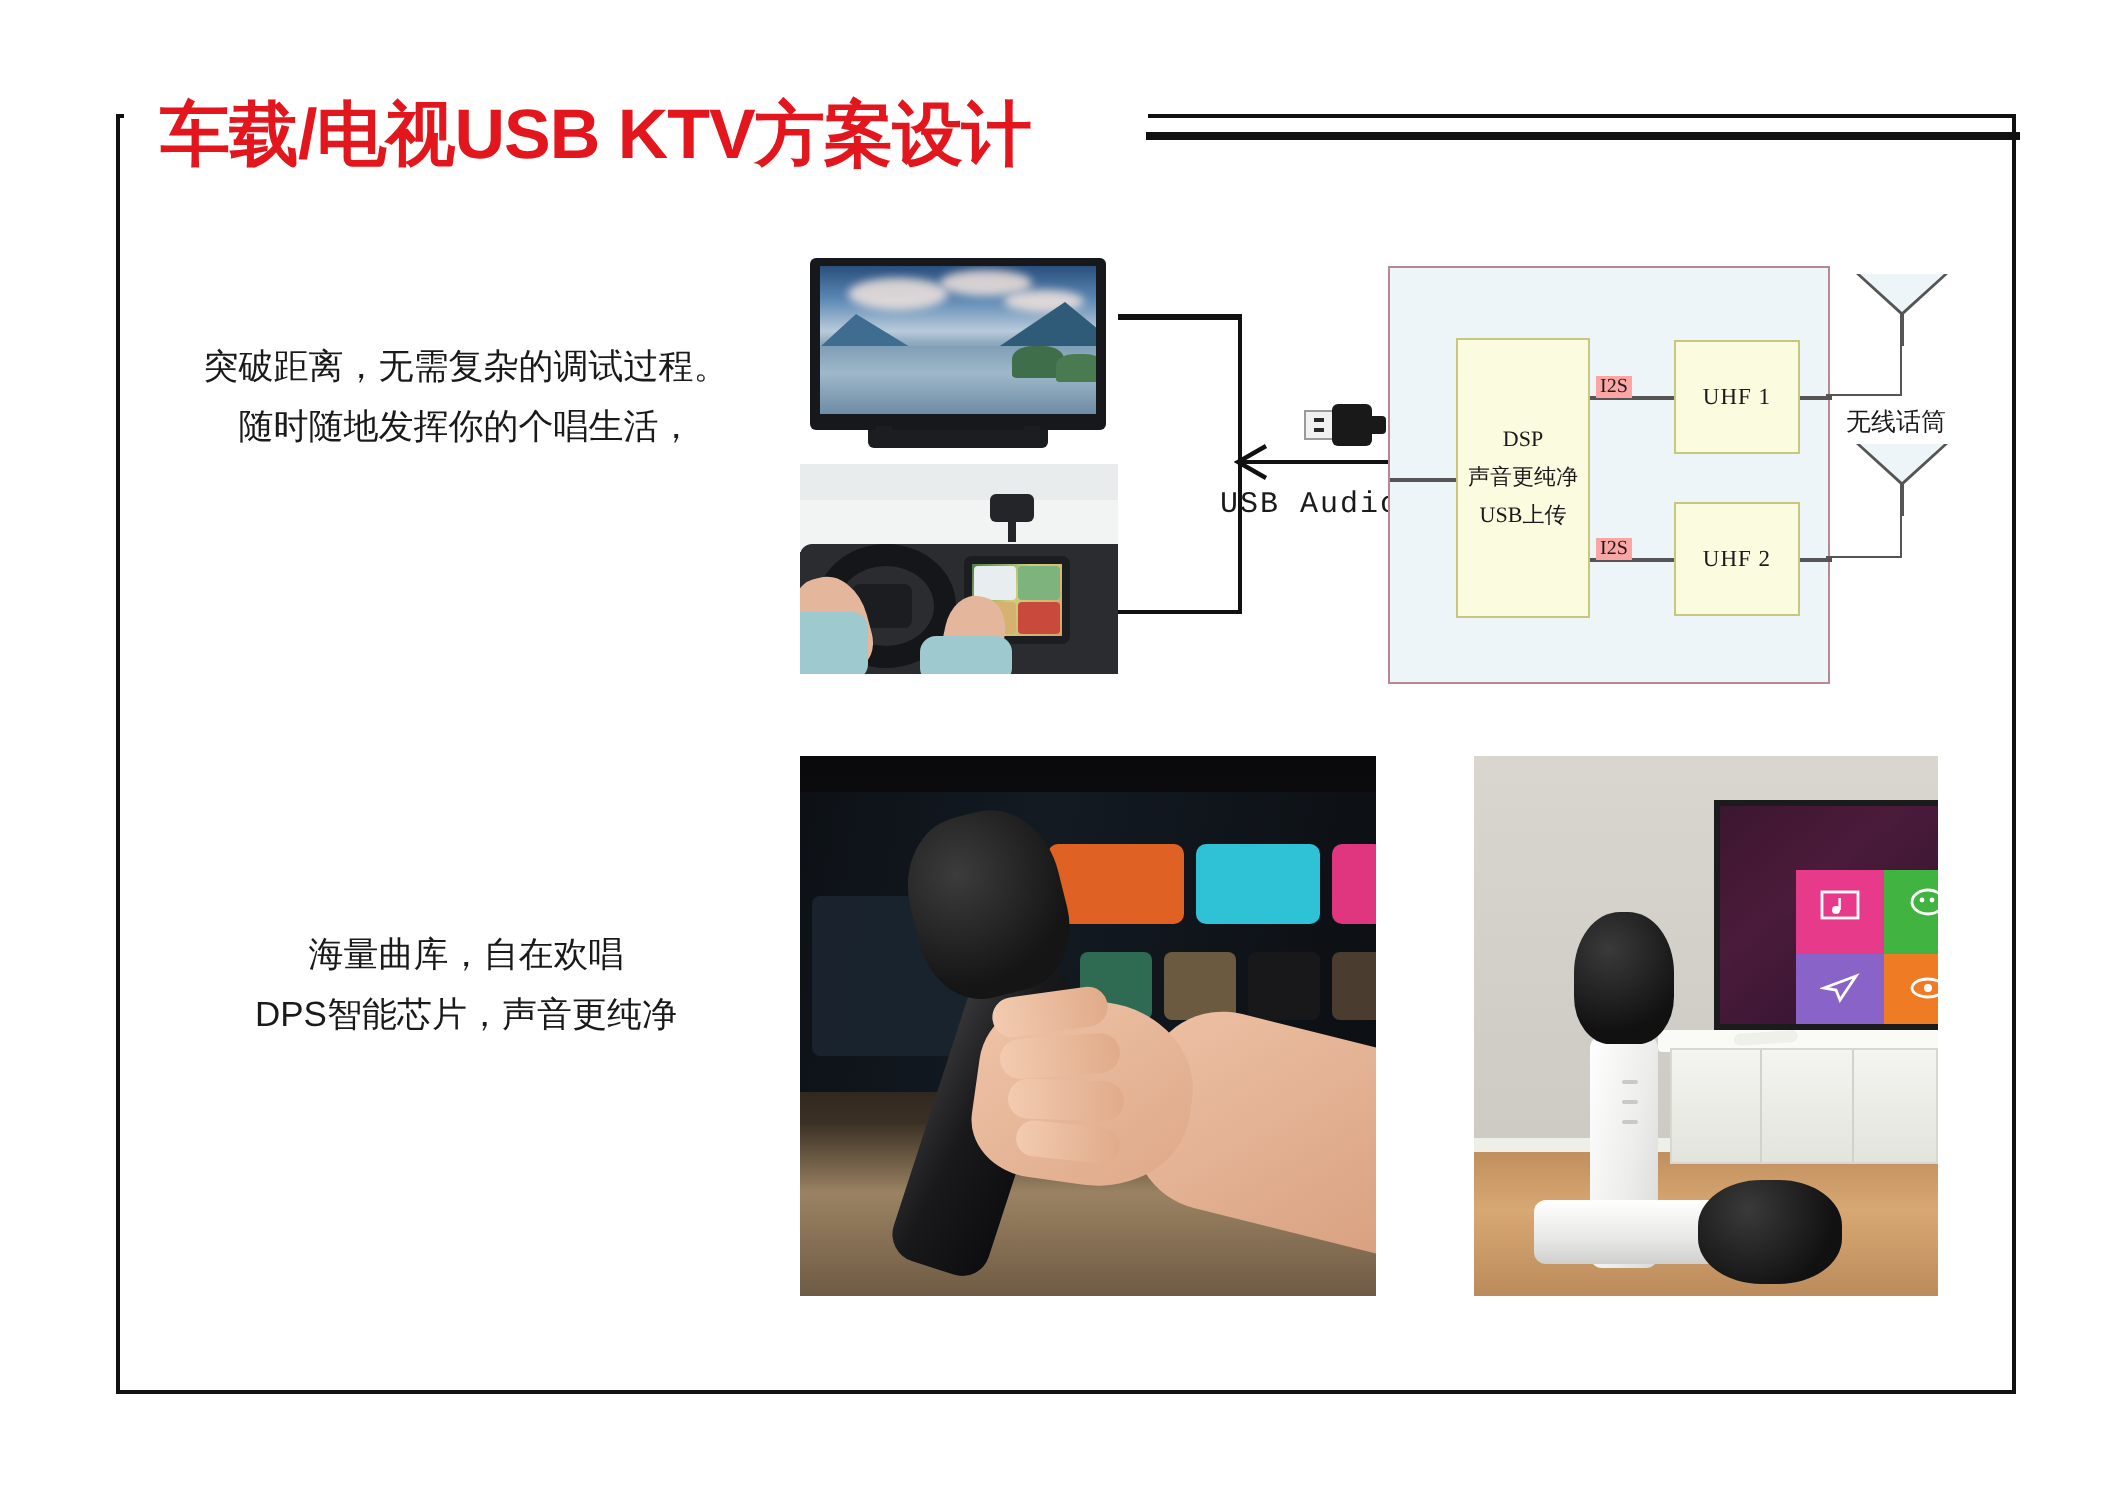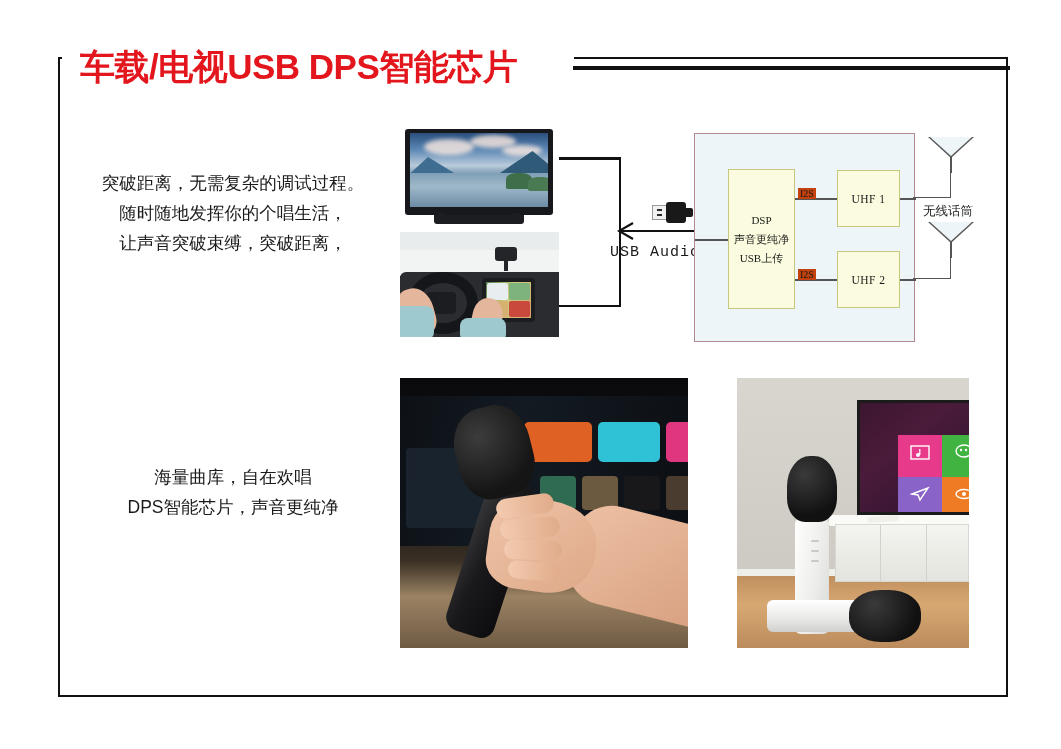--- a/index.html
+++ b/index.html
@@ -170,21 +170,21 @@
     font-family: "Liberation Serif", serif; color: #1a1a1a;
   }
   #blk-dsp { left: 33px; top: 35px; width: 67px; height: 140px; font-size: 11px; line-height: 19px; }
   #blk-uhf1 { left: 142px; top: 36px; width: 63px; height: 57px; font-size: 11.5px; letter-spacing:.5px;}
   #blk-uhf2 { left: 142px; top: 117px; width: 63px; height: 57px; font-size: 11.5px; letter-spacing:.5px;}
   .dsp-line { white-space: nowrap; }
 
   .wire { position: absolute; background: #555; height: 1.6px; }
   .i2s-label {
     position: absolute; font-family: "Liberation Serif", serif;
-    font-size: 10px; color: #1a1a1a; background: #c2410c; padding: 0 2px;
+    font-size: 10px; color: #1a1a1a; background: #fca5a5; padding: 0 2px;
   }
   #diagram-caption {
     position: absolute; left: 0; bottom: 7px; width: 100%;
     text-align: center; font-family: "Liberation Serif", serif;
     font-size: 12.5px; color: #1a1a1a;
   }
 
   
   .antenna { position: absolute; width: 46px; height: 36px; }
   .ant-tri {
@@ -280,26 +280,25 @@
     border-radius: 44% 44% 44% 44%;
   }
   .mic-btn { position:absolute; left:16px; width:8px; height:2px; background:#c9c9c7; border-radius:1px;}
 </style>
 </head>
 <body>
 
 <div id="slide-frame"></div>
 <div id="title-notch"></div>
 <div id="title-rule"></div>
-<div id="page-title">车载/电视USB DPS智能芯片</div>
+<div id="page-title">车载/电视USB KTV方案设计</div>
 
 <div id="copy-top" class="copy-block">
   <div class="copy-line">突破距离，无需复杂的调试过程。</div>
   <div class="copy-line">随时随地发挥你的个唱生活，</div>
-  <div class="copy-line">让声音突破束缚，突破距离，</div>
 </div>
 
 <div id="copy-bottom" class="copy-block">
   <div class="copy-line">海量曲库，自在欢唱</div>
   <div class="copy-line">DPS智能芯片，声音更纯净</div>
 </div>
 
 <div id="photo-tv" class="photo">
   <div class="tv-body">
     <div class="tv-screen">

